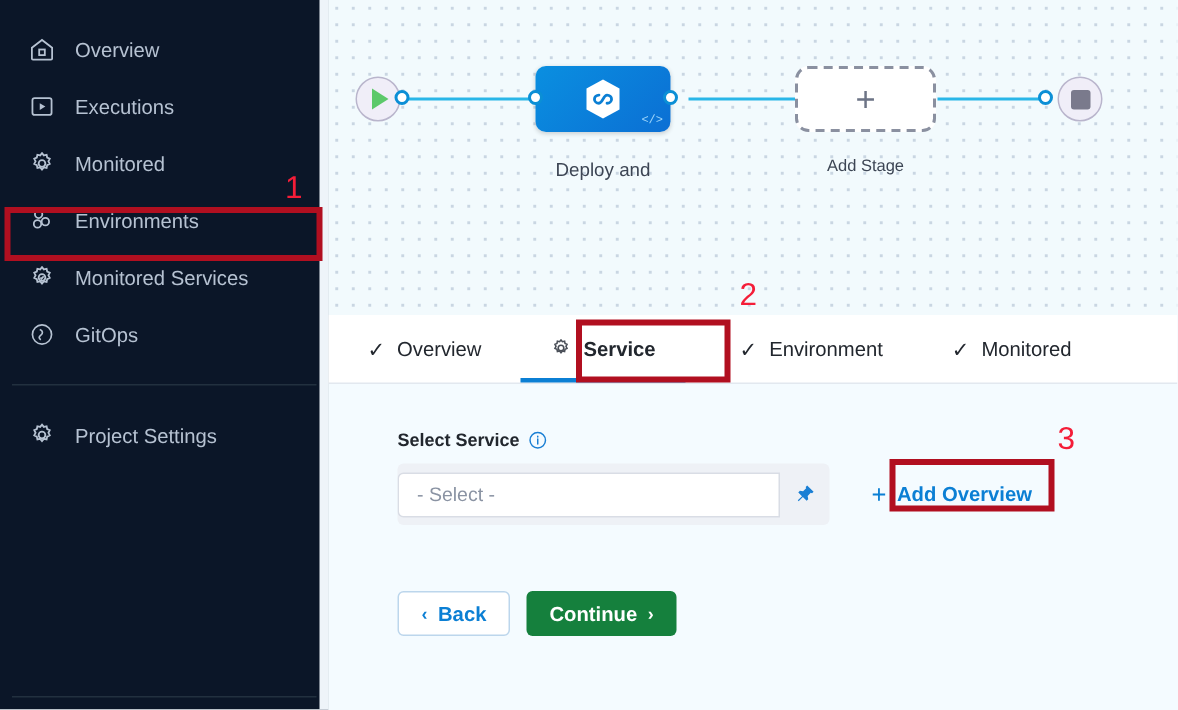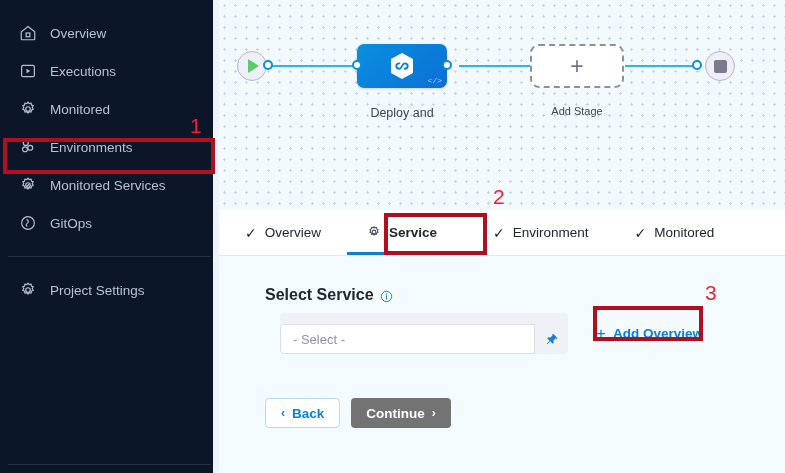--- a/index.html
+++ b/index.html
@@ -97,26 +97,26 @@
   }
   .tab:first-child{margin-left:20px;}
   .tab.active{font-weight:bold;}
   .tab.active::after{
     content:"";position:absolute;left:-14px;right:-14px;bottom:0;height:3px;background:#0b7fd4;
   }
   .tick{font-size:14px;color:#22272e;line-height:1;}
 
   
   .form{flex:1 1 auto;background:#f4fbff;position:relative;padding:30px 0 0 46px;box-sizing:border-box;}
-  .field-label{font-size:16px;font-weight:bold;color:#22272e;display:flex;align-items:center;gap:6px;}
+  .field-label{font-size:12px;font-weight:bold;color:#22272e;display:flex;align-items:center;gap:6px;}
   .info-ico{width:13px;height:13px;}
   .select-row{display:flex;align-items:center;margin-top:9px;}
   .select-wrap{
-    display:flex;align-items:flex-end;width:288px;height:41px;
-    background:#eef1f6;border-radius:4px;overflow:hidden;box-sizing:border-box;margin-left:15px;
+    display:flex;align-items:center;width:288px;height:41px;
+    background:#eef1f6;border-radius:4px;overflow:hidden;box-sizing:border-box;
   }
   .select-box{
     flex:1 1 auto;height:30px;background:#fff;border:1px solid #d9dde5;
     border-radius:4px 0 0 4px;box-sizing:border-box;
     display:flex;align-items:center;padding-left:12px;
     font-size:13px;color:#8a93a3;cursor:pointer;
   }
   .pin-btn{
     width:33px;height:30px;display:flex;align-items:center;justify-content:center;cursor:pointer;
   }
@@ -125,21 +125,21 @@
     color:#0b7fd4;font-size:13.5px;font-weight:bold;cursor:pointer;
   }
   .add-service .pl{font-size:17px;line-height:13px;font-weight:400;}
 
   .btn-row{display:flex;align-items:center;gap:11px;margin-top:44px;}
   .btn{
     height:30px;display:flex;align-items:center;gap:7px;padding:0 15px;
     border-radius:4px;font-size:13.5px;font-weight:bold;cursor:pointer;box-sizing:border-box;
   }
   .btn-back{background:#fff;border:1px solid #bcd6ec;color:#0b7fd4;}
-  .btn-cont{background:#737373;color:#fff;}
+  .btn-cont{background:#15803d;color:#fff;}
   .chev{font-size:12px;font-weight:bold;}
 
   
   .anno-box{position:absolute;border:4px solid #b10f20;box-sizing:border-box;pointer-events:none;}
   .anno-num{position:absolute;color:#f41d38;font-size:21px;font-family:"Liberation Sans",sans-serif;pointer-events:none;}
 </style>
 </head>
 <body>
 
 <div class="app">

